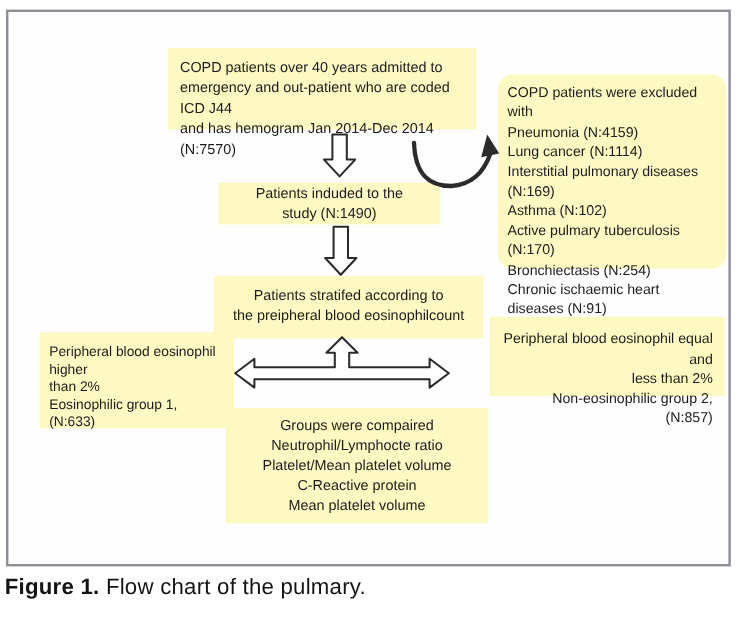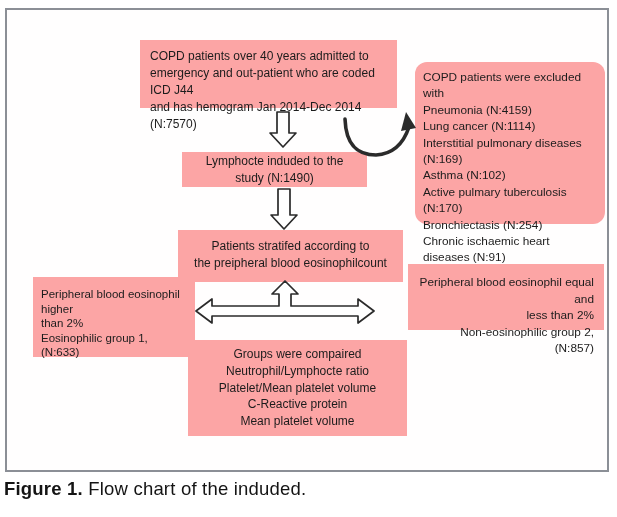--- a/index.html
+++ b/index.html
@@ -5,21 +5,21 @@
   html,body{margin:0;padding:0;background:#fff;}
   #page{
     position:relative;width:617px;height:517px;background:#ffffff;
     font-family:"Liberation Sans",sans-serif;color:#1f1f1f;overflow:hidden;
   }
   #frame{
     position:absolute;left:5px;top:8px;width:600px;height:460px;
     border:2px solid #8b8f96;background:#fffefe;
   }
   .fbox{
-    position:absolute;background:#fca5a5;color:#1c1c1c;
+    position:absolute;background:#fef9c3;color:#1c1c1c;
     white-space:pre-line;box-sizing:border-box;
   }
   .fbox.center{text-align:center;}
   #box-source{left:140px;top:40px;width:257px;height:68px;padding:8px 10px;font-size:12px;line-height:17px;}
   #box-excluded{left:415px;top:62px;width:190px;height:162px;padding:7px 8px;font-size:11.8px;line-height:16.4px;border-radius:12px;}
   #box-included{left:182px;top:152px;width:185px;height:35px;padding:1px 4px;font-size:12px;line-height:16.5px;}
   #box-stratified{left:178px;top:230px;width:225px;height:52px;padding:8px 14px 0;font-size:12px;line-height:17px;}
   #box-eos{left:33px;top:277px;width:162px;height:80px;padding:10px 8px;font-size:11.5px;line-height:14.5px;}
   #box-noneos{left:408px;top:264px;width:196px;height:66px;padding:10px 10px 0;font-size:11.8px;line-height:16.5px;text-align:right;}
   #box-compare{left:188px;top:340px;width:219px;height:96px;padding:6px 4px;font-size:12px;line-height:16.8px;}
@@ -44,21 +44,21 @@
   <div id="box-excluded" class="fbox">COPD patients were excluded with
 Pneumonia (N:4159)
 Lung cancer (N:1114)
 Interstitial pulmonary diseases (N:169)
 Asthma (N:102)
 Active pulmary tuberculosis (N:170)
 Bronchiectasis (N:254)
 Chronic ischaemic heart diseases (N:91)
 Kidney failure (N:21)</div>
 
-  <div id="box-included" class="fbox center">Lymphocte induded to the
+  <div id="box-included" class="fbox center">Patients induded to the
 study (N:1490)</div>
 
   <div id="box-stratified" class="fbox center">Patients stratifed according to
 the preipheral blood eosinophilcount</div>
 
   <div id="box-eos" class="fbox">Peripheral blood eosinophil
 higher
 than 2%
 Eosinophilic group 1,
 (N:633)</div>
@@ -79,16 +79,16 @@
 
     <polygon points="278,189 290,189 290,215 297,215 284,229 271,215 278,215" fill="#ffffff" stroke="#2b2b2b" stroke-width="1.7" stroke-linejoin="round"></polygon>
 
     <path d="M 345,119 C 346,147 359,155 376,155 C 394,154 404,142 409,127" fill="none" stroke="#2b2b2b" stroke-width="3.6" stroke-linecap="round"></path>
     <polygon points="401,131 416,128 406,112" fill="#2b2b2b"></polygon>
 
     <polygon points="196,311 212,299 212,306 279,306 279,294 272,294 285,281 298,294 291,294 291,306 358,306 358,299 374,311 358,323 358,316 212,316 212,323" fill="#ffffff" stroke="#2b2b2b" stroke-width="1.7" stroke-linejoin="round"></polygon>
   </svg>
 
   <div id="caption">
-    <span class="cap-label">Figure 1.</span><span> Flow chart of the induded.</span>
+    <span class="cap-label">Figure 1.</span><span> Flow chart of the pulmary.</span>
   </div>
 
 </div>
 
 </body></html>

